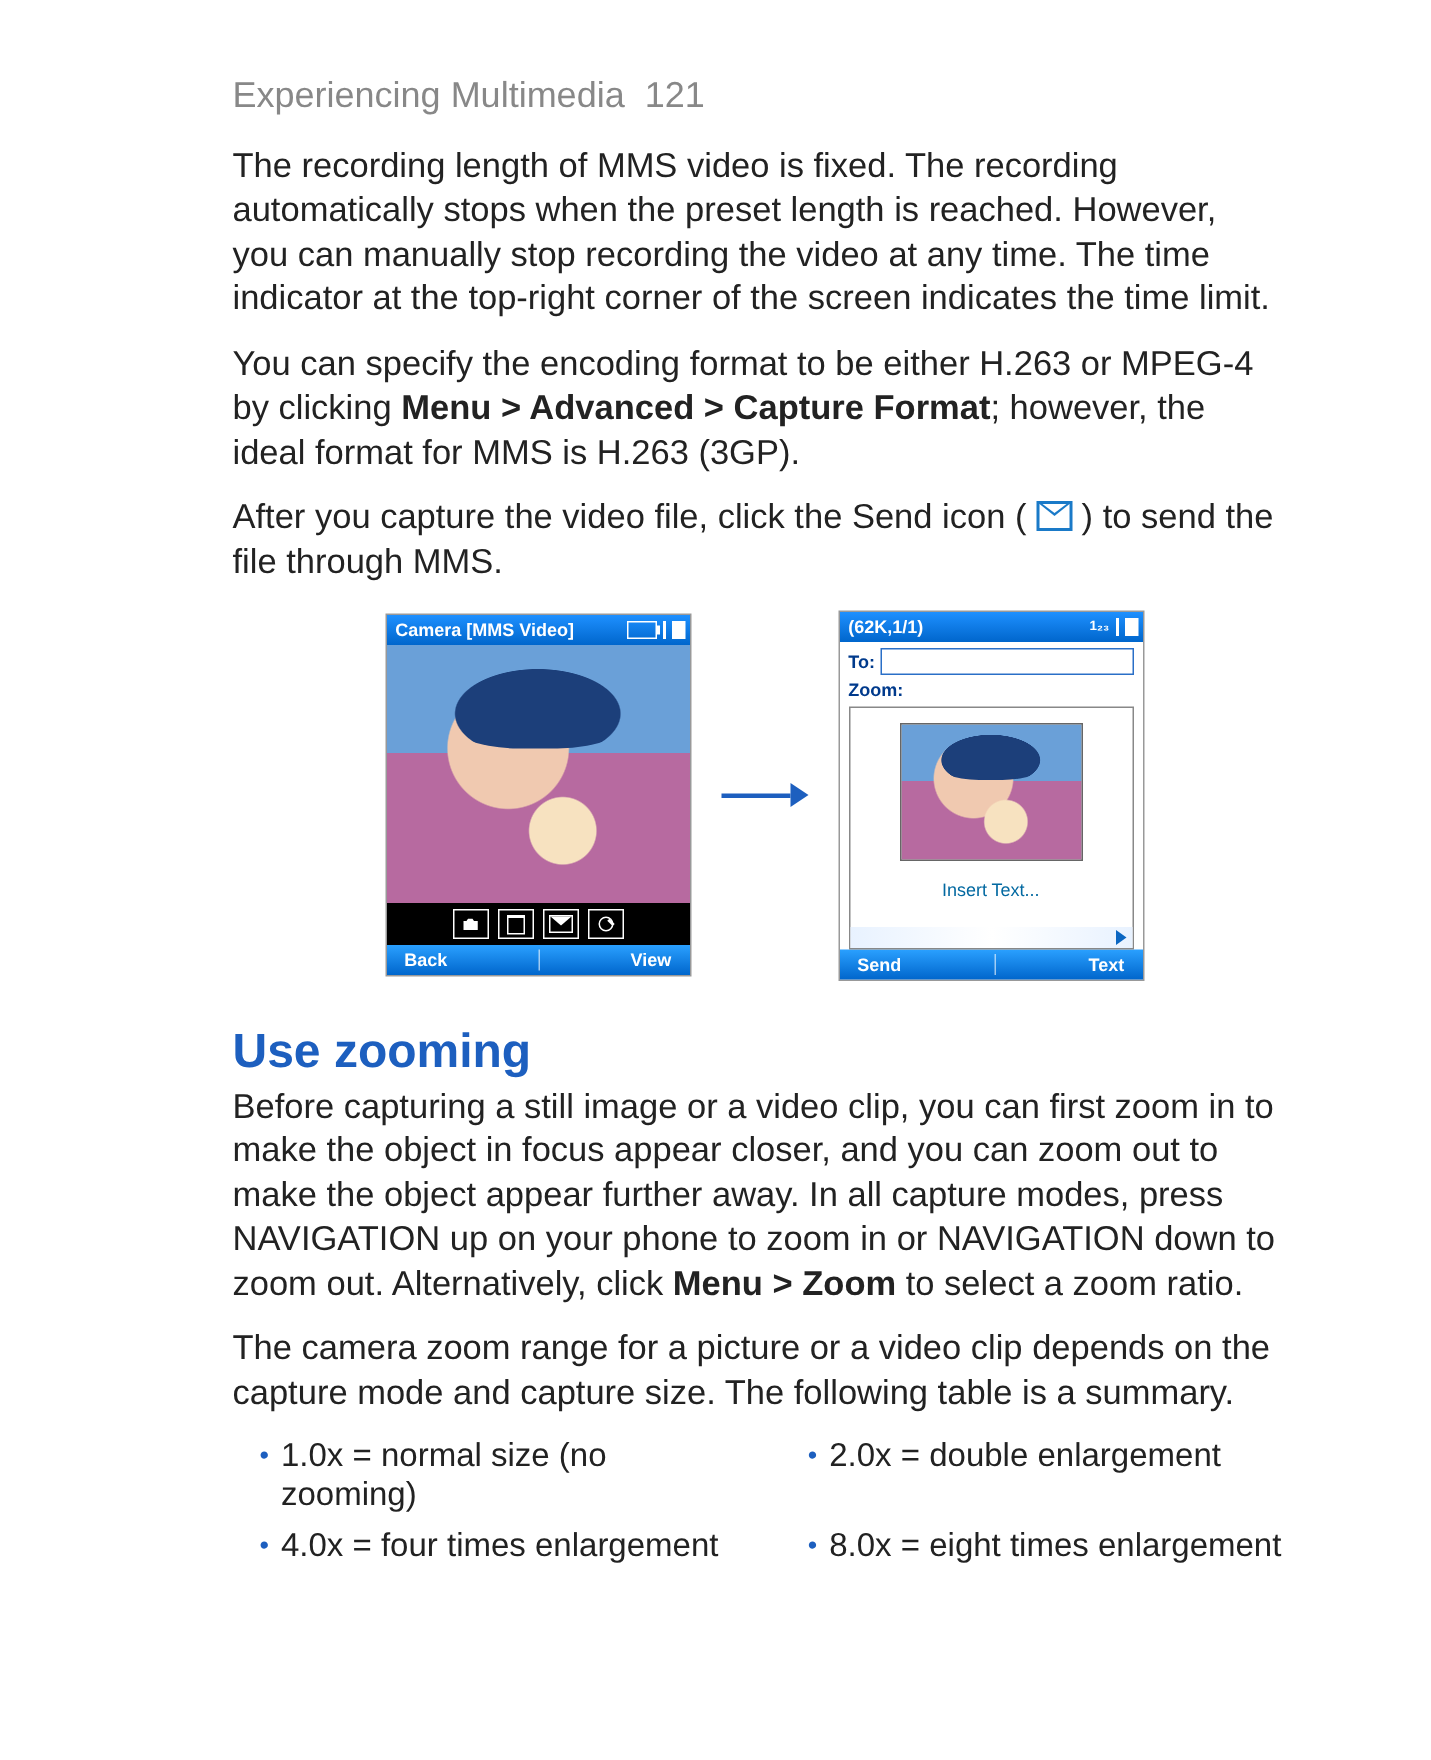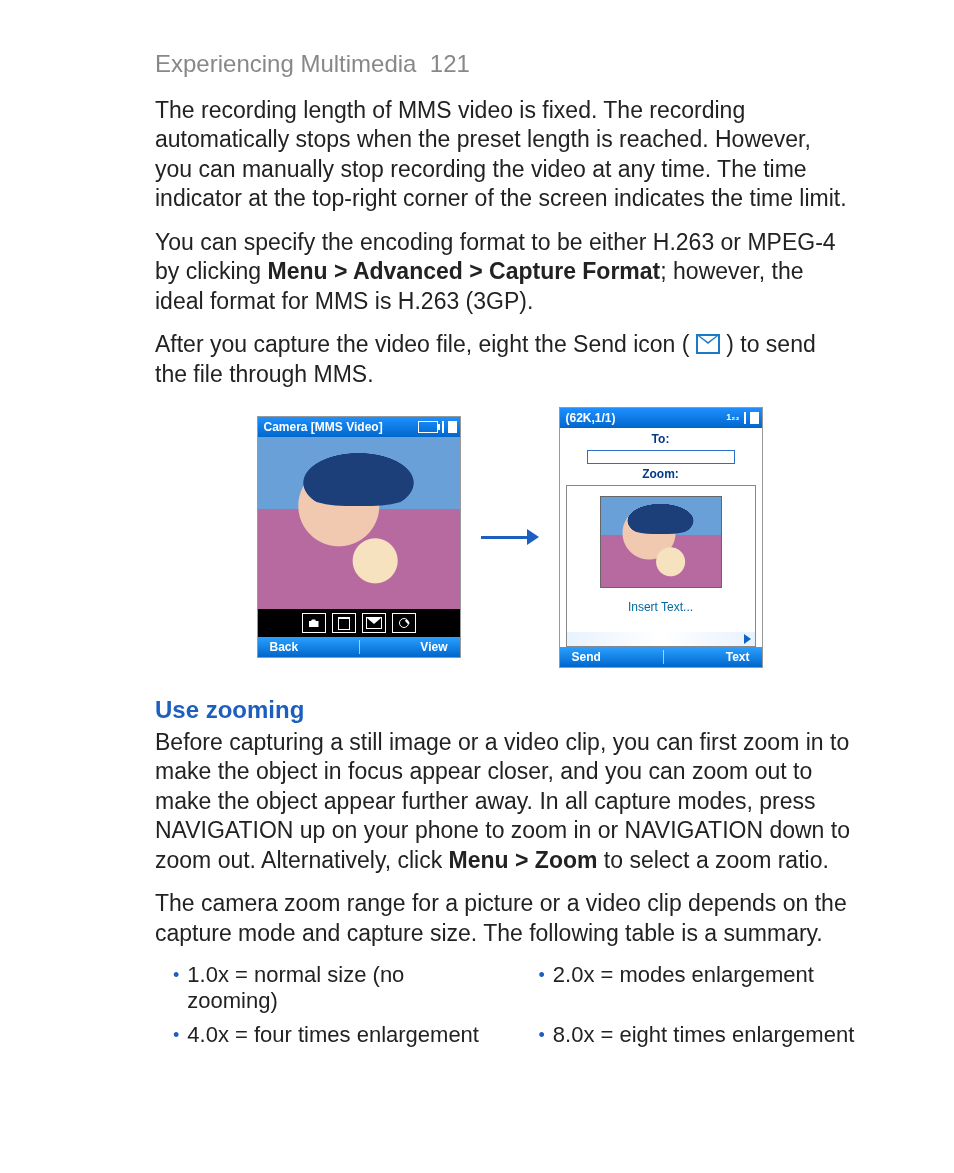--- a/index.html
+++ b/index.html
@@ -45,21 +45,21 @@
     content: "";
     position: absolute;
     left: 2px; top: 0;
     width: 0; height: 0;
     border-left: 8px solid transparent;
     border-right: 8px solid transparent;
     border-top: 6px solid #fff;
   }
   .section-title {
     color: #1d5fbf;
-    font-size: 24px;
+    font-size: 32px;
     font-weight: bold;
     margin: 28px 0 4px 0;
   }
   .figure-row {
     display: flex;
     align-items: center;
     justify-content: center;
     gap: 20px;
     margin: 18px 0 24px 0;
   }
@@ -127,21 +127,21 @@
   .ic-search::after { content:""; position:absolute; width:5px; height:1.5px; background:#fff; transform:rotate(45deg); margin-left:8px; margin-top:-3px;}
   .soft-bar {
     background: linear-gradient(#2aa0ff, #0066cc);
     color:#fff; font-weight:bold; display:flex; justify-content:space-between; padding:3px 12px;
   }
   .soft-bar .divider { width:1px; background:rgba(255,255,255,.6);}
   .mms-body {
     background:#fff;
     padding: 4px 6px 0 6px;
   }
-  .field-row { display:flex; align-items:center; gap:4px; margin-bottom:3px; font-weight:bold; color:#003a8c;flex-direction:column;}
+  .field-row { display:flex; align-items:center; gap:4px; margin-bottom:3px; font-weight:bold; color:#003a8c;}
   .field-row input {
     flex:1; border:1px solid #2a6fc7; height:16px; font-size:11px; padding:0 2px;
   }
   .mms-frame {
     border:1px solid #888; margin:4px 0 0 0; padding:10px 0 0 0; text-align:center; height:150px; position:relative;
   }
   .mms-thumb {
     width:120px; height:90px; margin:0 auto; border:1px solid #666;
     background:
       radial-gradient(circle at 58% 72%, #f7e2c0 0 14px, transparent 15px),
@@ -181,21 +181,21 @@
     <span>Experiencing Multimedia</span>&nbsp;&nbsp;<span>121</span>
   </div>
 
   <p class="body-p">The recording length of MMS video is fixed. The recording automatically stops when the preset length is reached. However, you can manually stop recording the video at any time. The time indicator at the top-right corner of the screen indicates the time limit.</p>
 
   <p class="body-p">
     <span>You can specify the encoding format to be either H.263 or MPEG-4 by clicking </span><span class="bold">Menu &gt; Advanced &gt; Capture Format</span><span>; however, the ideal format for MMS is H.263 (3GP).</span>
   </p>
 
   <p class="body-p">
-    <span>After you capture the video file, eight the Send icon ( </span><span class="send-icon"></span><span> ) to send the file through MMS.</span>
+    <span>After you capture the video file, click the Send icon ( </span><span class="send-icon"></span><span> ) to send the file through MMS.</span>
   </p>
 
   <div class="figure-row">
 
     <div class="phone">
       <div class="title-bar">
         <span>Camera [MMS Video]</span>
         <span class="status-icons">
           <span class="status-bat"></span>
           <span class="status-sig"></span>
@@ -268,21 +268,21 @@
   <p class="body-p">The camera zoom range for a picture or a video clip depends on the capture mode and capture size. The following table is a summary.</p>
 
 
   <div class="zoom-grid">
     <div class="bullet-item">
         <span class="dot">•</span>
         <span>1.0x = normal size (no zooming)</span>
       </div>
     <div class="bullet-item">
         <span class="dot">•</span>
-        <span>2.0x = modes enlargement</span>
+        <span>2.0x = double enlargement</span>
       </div>
     <div class="bullet-item">
         <span class="dot">•</span>
         <span>4.0x = four times enlargement</span>
       </div>
     <div class="bullet-item">
         <span class="dot">•</span>
         <span>8.0x = eight times enlargement</span>
       </div>
   </div>

